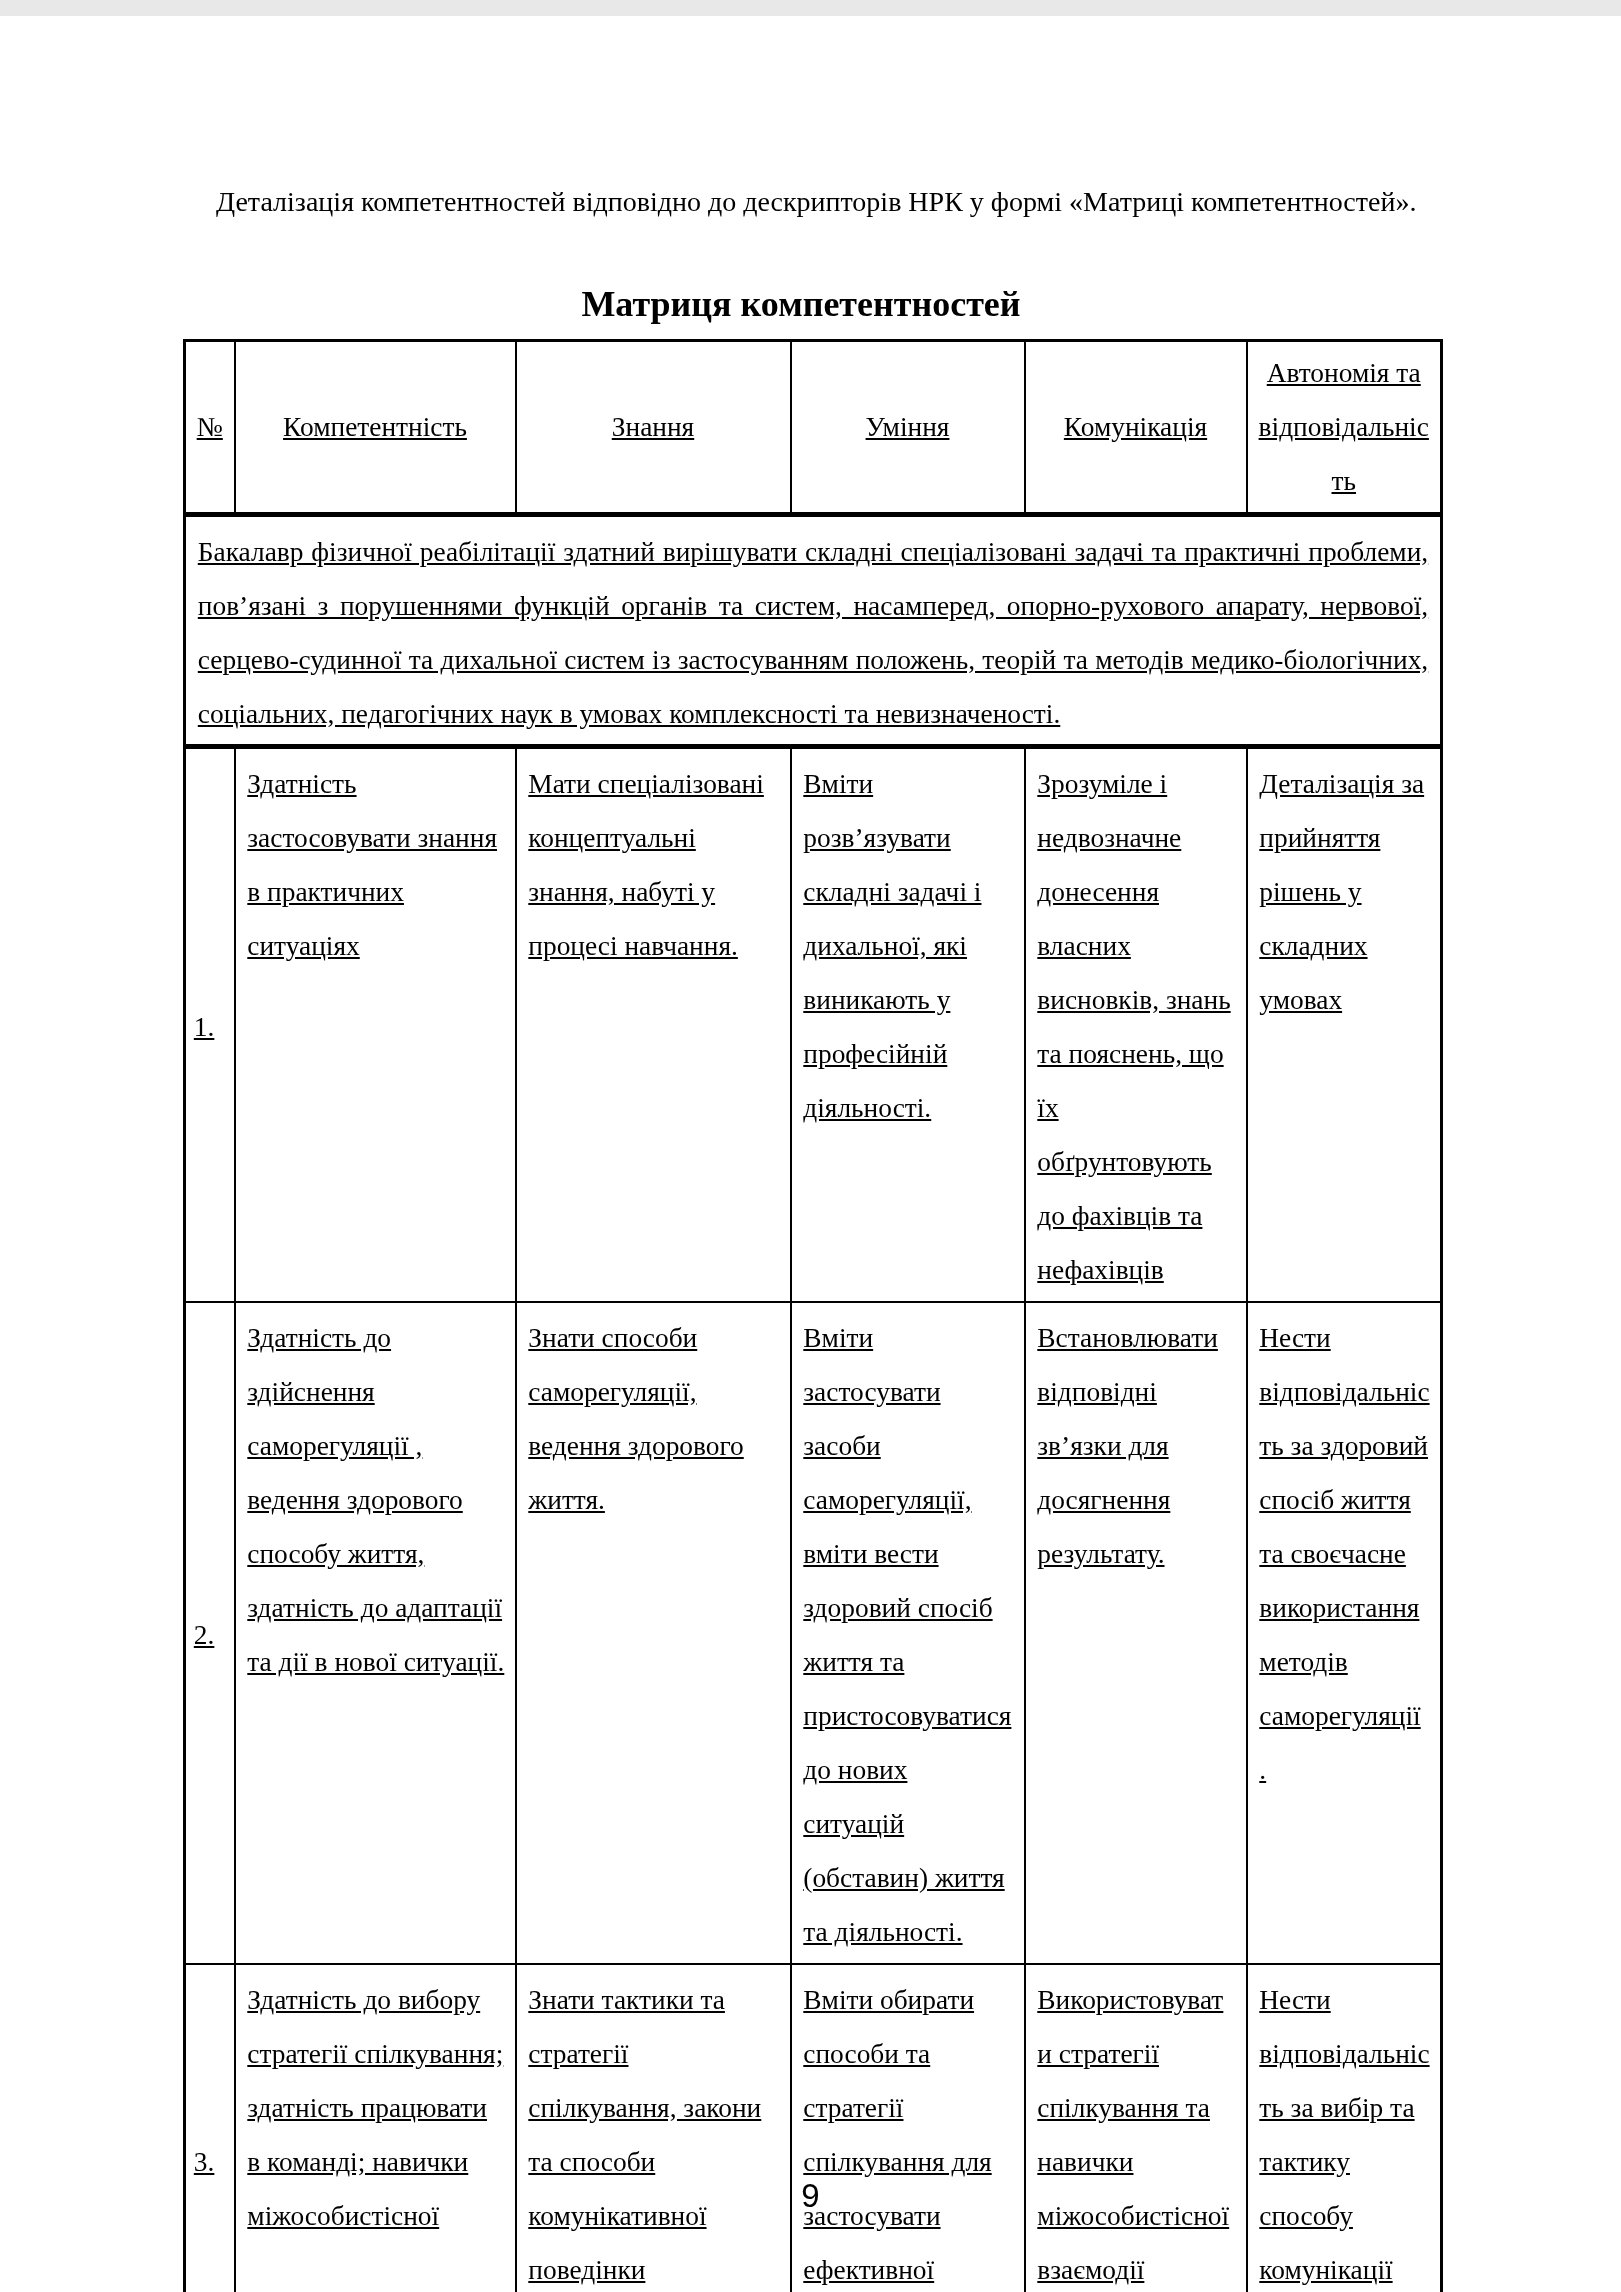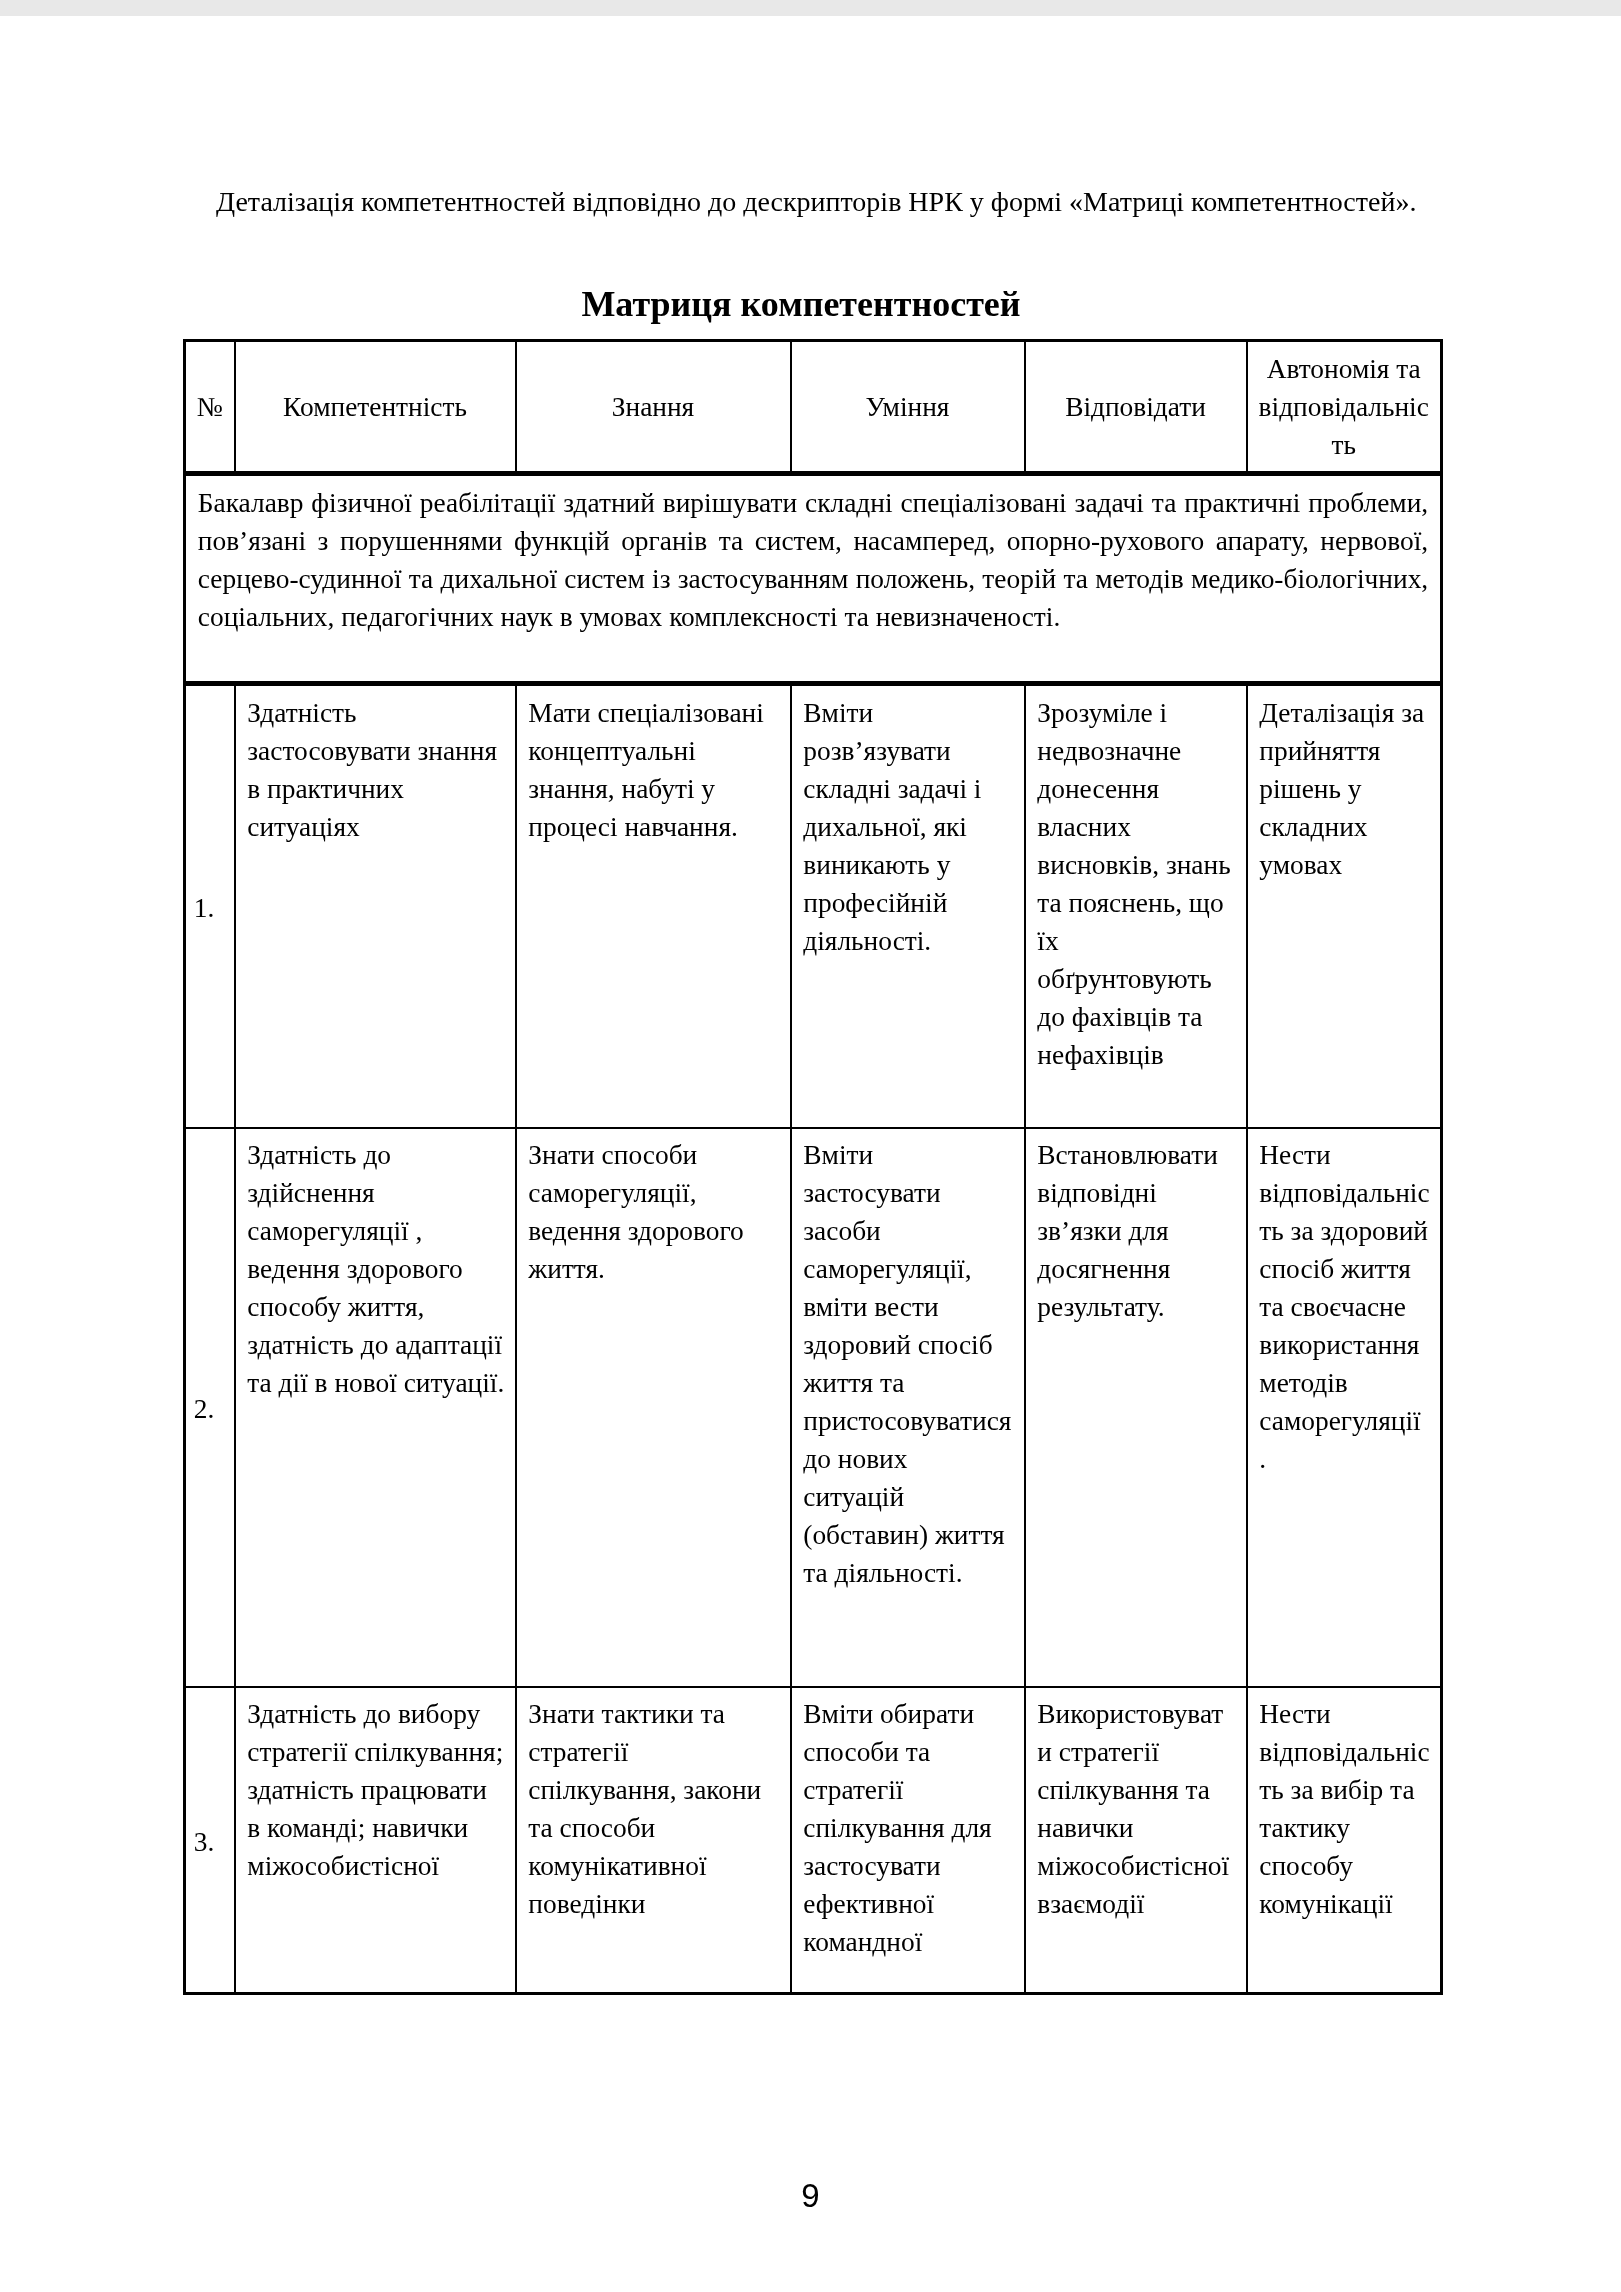--- a/index.html
+++ b/index.html
@@ -23,22 +23,22 @@
     margin:0;
   }
   table.matrix {
     position:absolute; top:323px; left:183px;
     width:1258px;
     border-collapse:collapse; table-layout:fixed;
     border:3.9px solid #000;
   }
   table.matrix th, table.matrix td {
     border:2.9px solid #000;
-    font-size:27.4px; line-height:38px;
-    overflow-wrap:break-word; word-wrap:break-word;
+    font-size:27.4px; line-height:54px;
+    overflow-wrap:break-word; word-wrap:break-word;text-decoration:underline;
   }
   table.matrix thead th {
     font-weight:normal; text-align:center; vertical-align:middle;
     padding:3.9px 7.8px;
     border-bottom-width:5.9px;
   }
   thead tr { height:133px; }
   tr.section-row { height:65px; }
   tr.section-row td {
     font-weight:bold; text-align:center; vertical-align:middle;
@@ -84,21 +84,21 @@
       <col style="width:234px">
       <col style="width:222px">
       <col style="width:195px">
     </colgroup>
     <thead>
       <tr>
         <th>№</th>
         <th>Компетентність</th>
         <th>Знання</th>
         <th>Уміння</th>
-        <th>Відповідати</th>
+        <th>Комунікація</th>
         <th>Автономія та відповідальність</th>
       </tr>
     </thead>
     <tbody>
       <tr class="paragraph-row">
         <td colspan="6">Бакалавр фізичної реабілітації здатний вирішувати складні спеціалізовані задачі та практичні проблеми, пов’язані з порушеннями функцій органів та систем, насамперед, опорно-рухового апарату, нервової, серцево-судинної та дихальної систем із застосуванням положень, теорій та методів медико-біологічних, соціальних, педагогічних наук в умовах комплексності та невизначеності.</td>
       </tr>
 
       <tr class="data-row row-1">
         <td class="num">1.</td>

